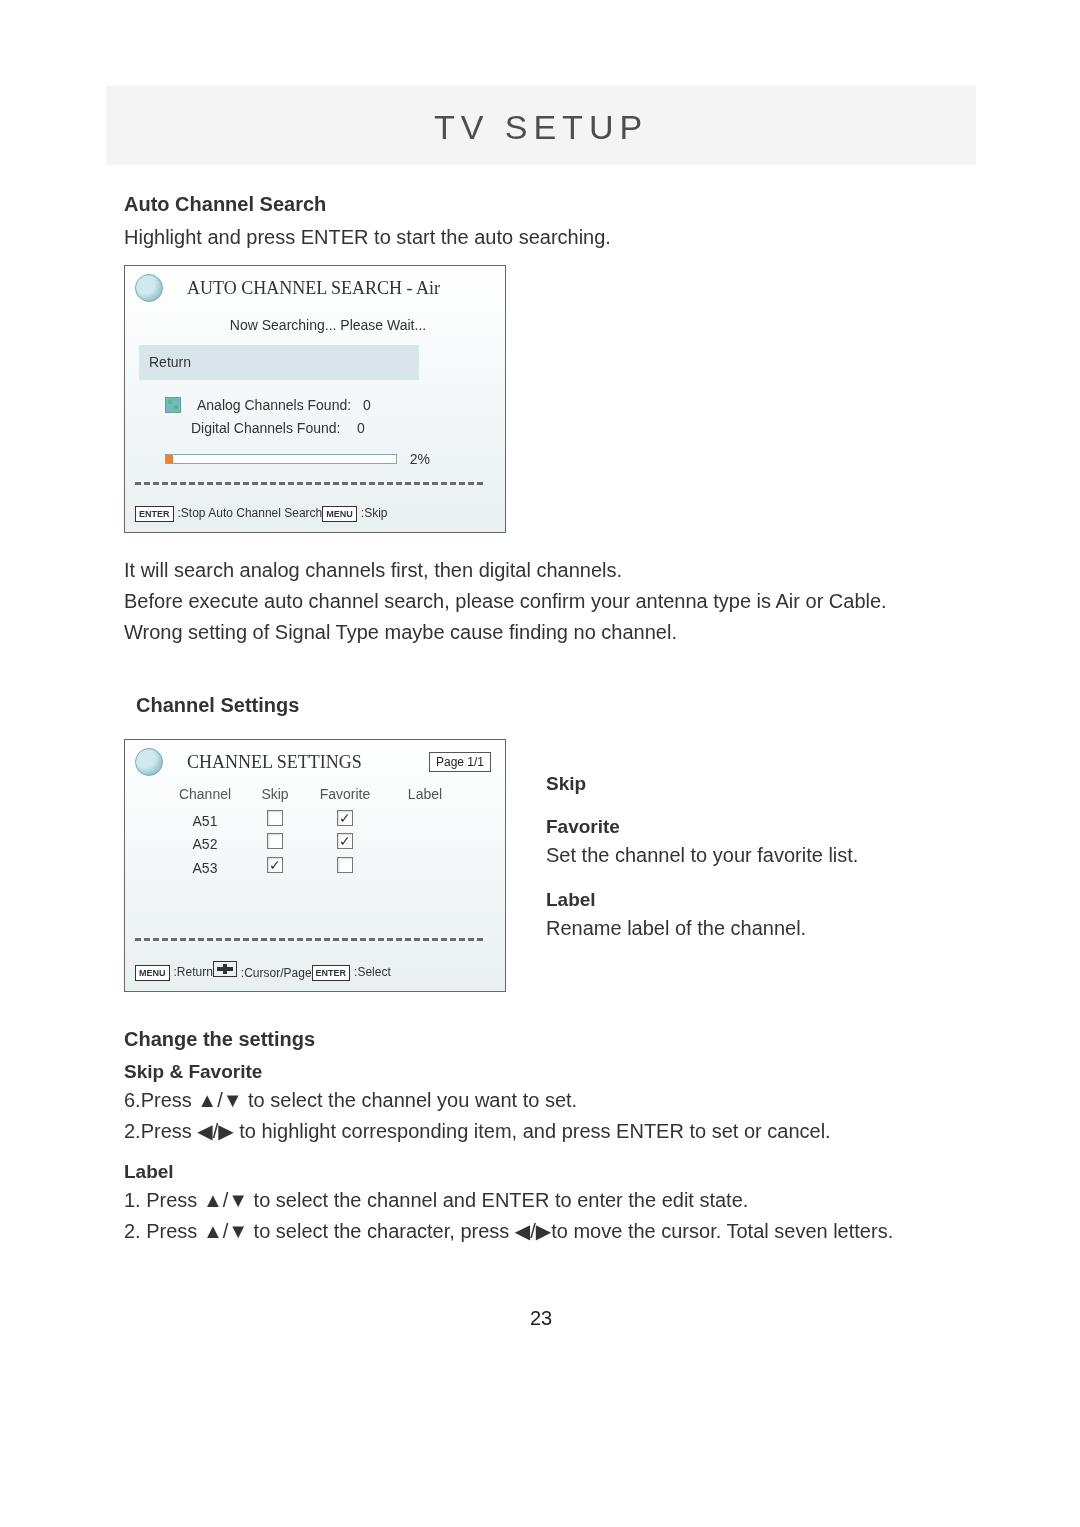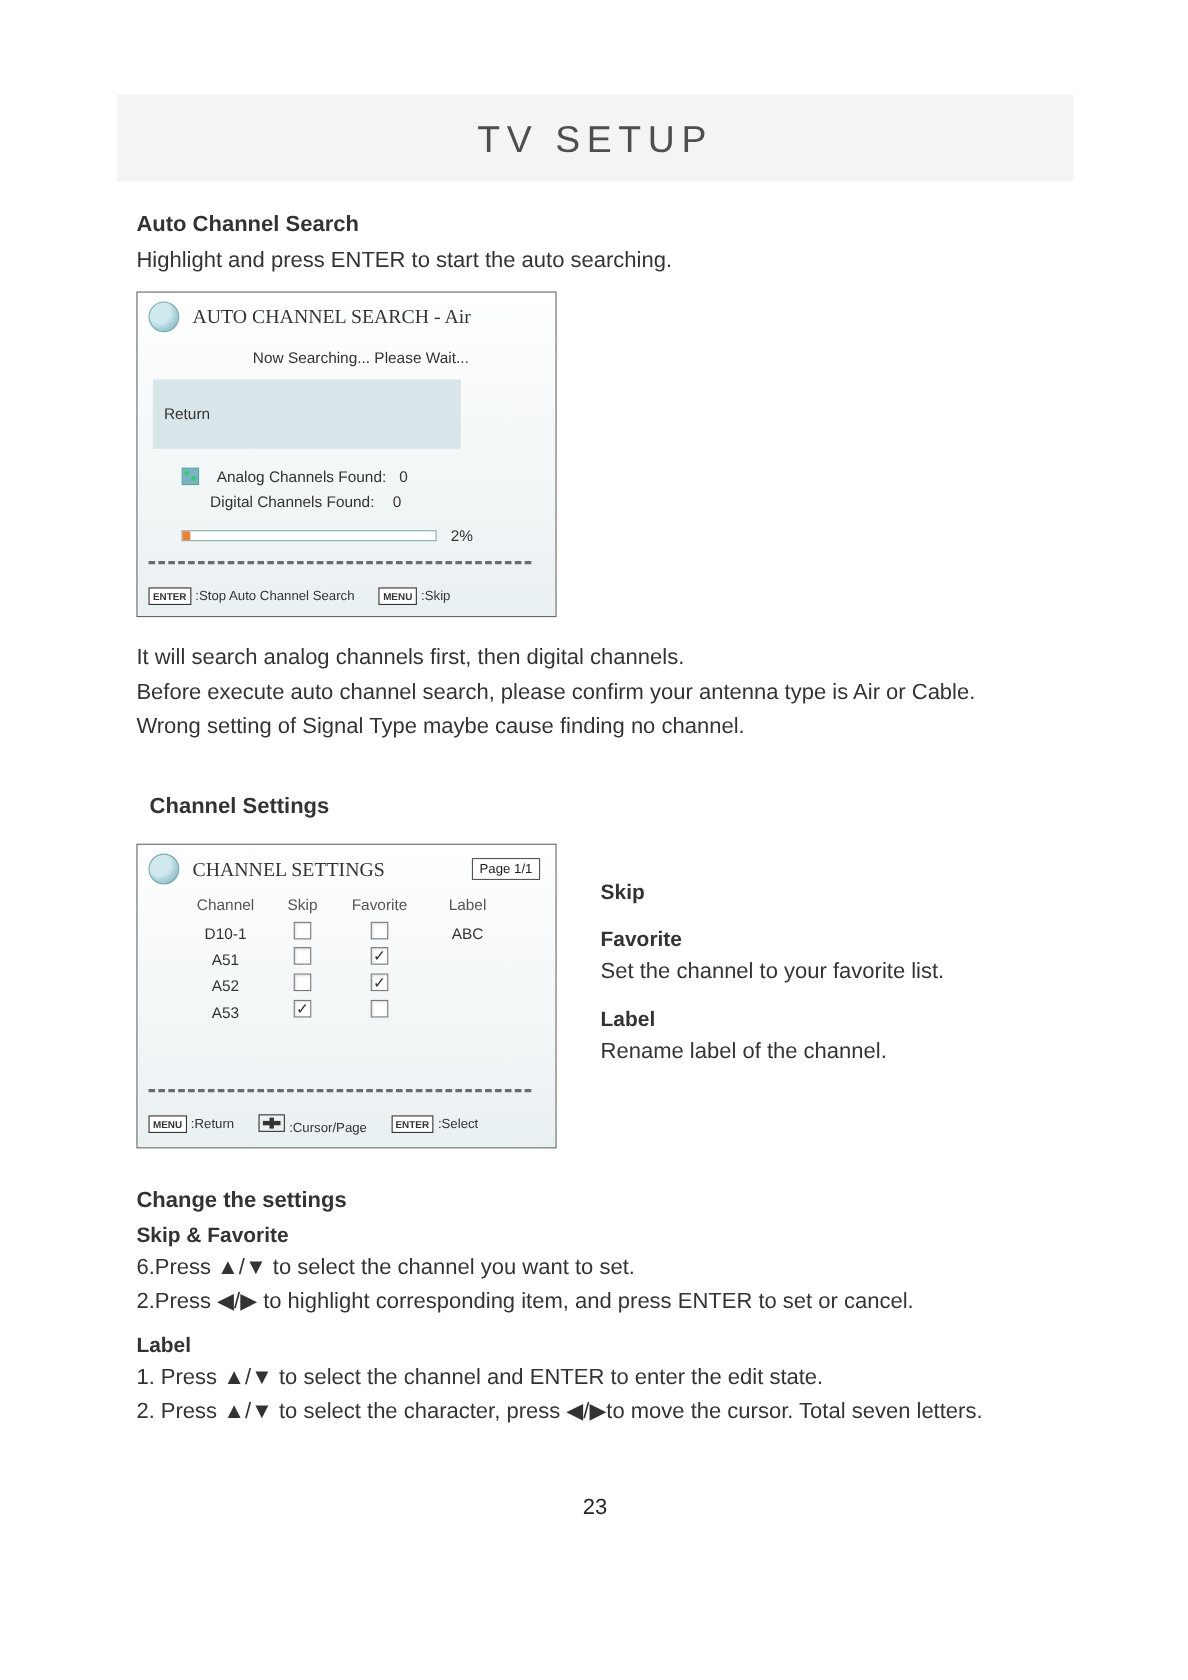--- a/index.html
+++ b/index.html
@@ -6,44 +6,44 @@
   .page{width:868px;margin:16px auto;padding:70px 0 40px;box-sizing:border-box;position:relative;}
   .inner{width:870px;margin:0 auto;}
   .title-bar{background:#f4f4f4;text-align:center;padding:22px 0 18px;letter-spacing:6px;font-size:34px;font-weight:400;color:#4e4e4e;}
   .content{padding:18px 18px 0 18px;font-size:20px;color:#333;line-height:1.35;}
   .h2{font-weight:bold;font-size:20px;margin:8px 0 6px;}
   .h3{font-weight:bold;font-size:19px;margin:6px 0 2px;}
   .para{margin:0 0 4px;}
   .sub{margin-top:46px;}
   
   .osd{width:380px;border:1.5px solid #666;background:linear-gradient(#ffffff,#e9f0f2);font-size:14px;color:#333;margin:14px 0 24px 0;}
-  .osd-head{display:flex;align-items:center;gap:12px;padding:8px 14px 2px 10px;}
+  .osd-head{display:flex;align-items:center;gap:24px;padding:8px 14px 2px 10px;}
   .globe{width:26px;height:26px;border-radius:50%;border:1px solid #7aa;background:radial-gradient(circle at 35% 35%,#cfe9ef 0 40%,#9cc8d2 70%,#7aa 100%);flex:0 0 auto;}
   .osd-title{flex:1;font-family:"Times New Roman",serif;font-size:18px;color:#333;}
   .osd-page{border:1px solid #555;font-size:12px;padding:1px 6px;color:#222;background:#fff;}
   .osd-body{padding:4px 14px 12px 40px;}
   .row{display:flex;align-items:flex-end;margin:3px 0;}
   .hdr{color:#555;margin-bottom:6px;}
   .col-ch{width:80px;text-align:center;}
   .col-sk{width:60px;text-align:center;}
   .col-fav{width:80px;text-align:center;}
   .col-lb{width:80px;text-align:center;}
   .cb{display:inline-block;width:14px;height:14px;border:1px solid #777;background:#fff;box-shadow:inset 1px 1px 2px rgba(0,0,0,.15);position:relative;}
   .cb.checked::after{content:"✓";position:absolute;left:1px;top:-2px;font-size:14px;color:#333;}
-  .return-row{background:#d8e6ea;padding:22px 10px;margin:6px 0 16px -26px;width:260px;font-size:14px;color:#333;}
+  .return-row{background:#d8e6ea;padding:8px 10px;margin:6px 0 16px -26px;width:260px;font-size:14px;color:#333;}
   .count-row{display:flex;gap:6px;margin:4px 0;align-items:center;}
   .count-label{width:160px;}
   .dot{width:16px;height:16px;background:#7bb3c1;margin-right:10px;box-shadow:inset 0 0 0 1px #5a9;position:relative;}
   .dot::before{content:"";position:absolute;left:3px;top:3px;width:4px;height:4px;background:#3c7;}
   .dot::after{content:"";position:absolute;left:9px;top:8px;width:4px;height:4px;background:#3c7;}
   .progress{position:relative;height:8px;border:1px solid #8aa;background:#fff;width:230px;margin:16px 0 4px;}
   .progress .fill{position:absolute;left:0;top:0;bottom:0;width:3%;background:#f08030;}
   .progress .pct{position:absolute;right:-34px;top:-5px;font-size:14px;}
   .dash{border:none;border-top:3px dashed #6b6b6b;margin:18px 0 8px -30px;width:348px;}
-  .hints{display:flex;gap:22px;align-items:flex-start;font-size:12px;color:#333;padding:0 0 10px 10px;}
+  .hints{display:flex;align-items:flex-end;font-size:12px;color:#333;padding:0 0 10px 10px;}
   .kb{display:inline-block;border:1px solid #333;font-size:9px;font-weight:bold;padding:1px 3px;margin-right:4px;background:#fff;}
   .dpad{display:inline-block;width:22px;height:14px;border:1px solid #333;position:relative;margin-right:4px;}
   .dpad::before,.dpad::after{content:"";position:absolute;background:#333;}
   .dpad::before{left:9px;top:2px;width:4px;height:10px;}
   .dpad::after{left:3px;top:5px;width:16px;height:4px;}
   
   .two-col{display:flex;gap:40px;align-items:flex-start;}
   .desc-col{flex:1;padding-top:28px;font-size:20px;}
   .desc-col .h3{margin-top:18px;}
   .desc-col p{margin:2px 0 18px;}
@@ -111,26 +111,20 @@
           </div>
           <div class="osd-body">
             <div class="row hdr">
               <div class="col-ch">Channel</div>
               <div class="col-sk">Skip</div>
               <div class="col-fav">Favorite</div>
               <div class="col-lb">Label</div>
             </div>
             <div id="ch-rows">
                 <div class="row">
-                  <div class="col-ch">D10-1</div>
-                  <div class="col-sk"><span class="cb"></span></div>
-                  <div class="col-fav"><span class="cb"></span></div>
-                  <div class="col-lb">ABC</div>
-                </div>
-                <div class="row">
                   <div class="col-ch">A51</div>
                   <div class="col-sk"><span class="cb"></span></div>
                   <div class="col-fav"><span class="cb checked"></span></div>
                   <div class="col-lb"></div>
                 </div>
                 <div class="row">
                   <div class="col-ch">A52</div>
                   <div class="col-sk"><span class="cb"></span></div>
                   <div class="col-fav"><span class="cb checked"></span></div>
                   <div class="col-lb"></div>

